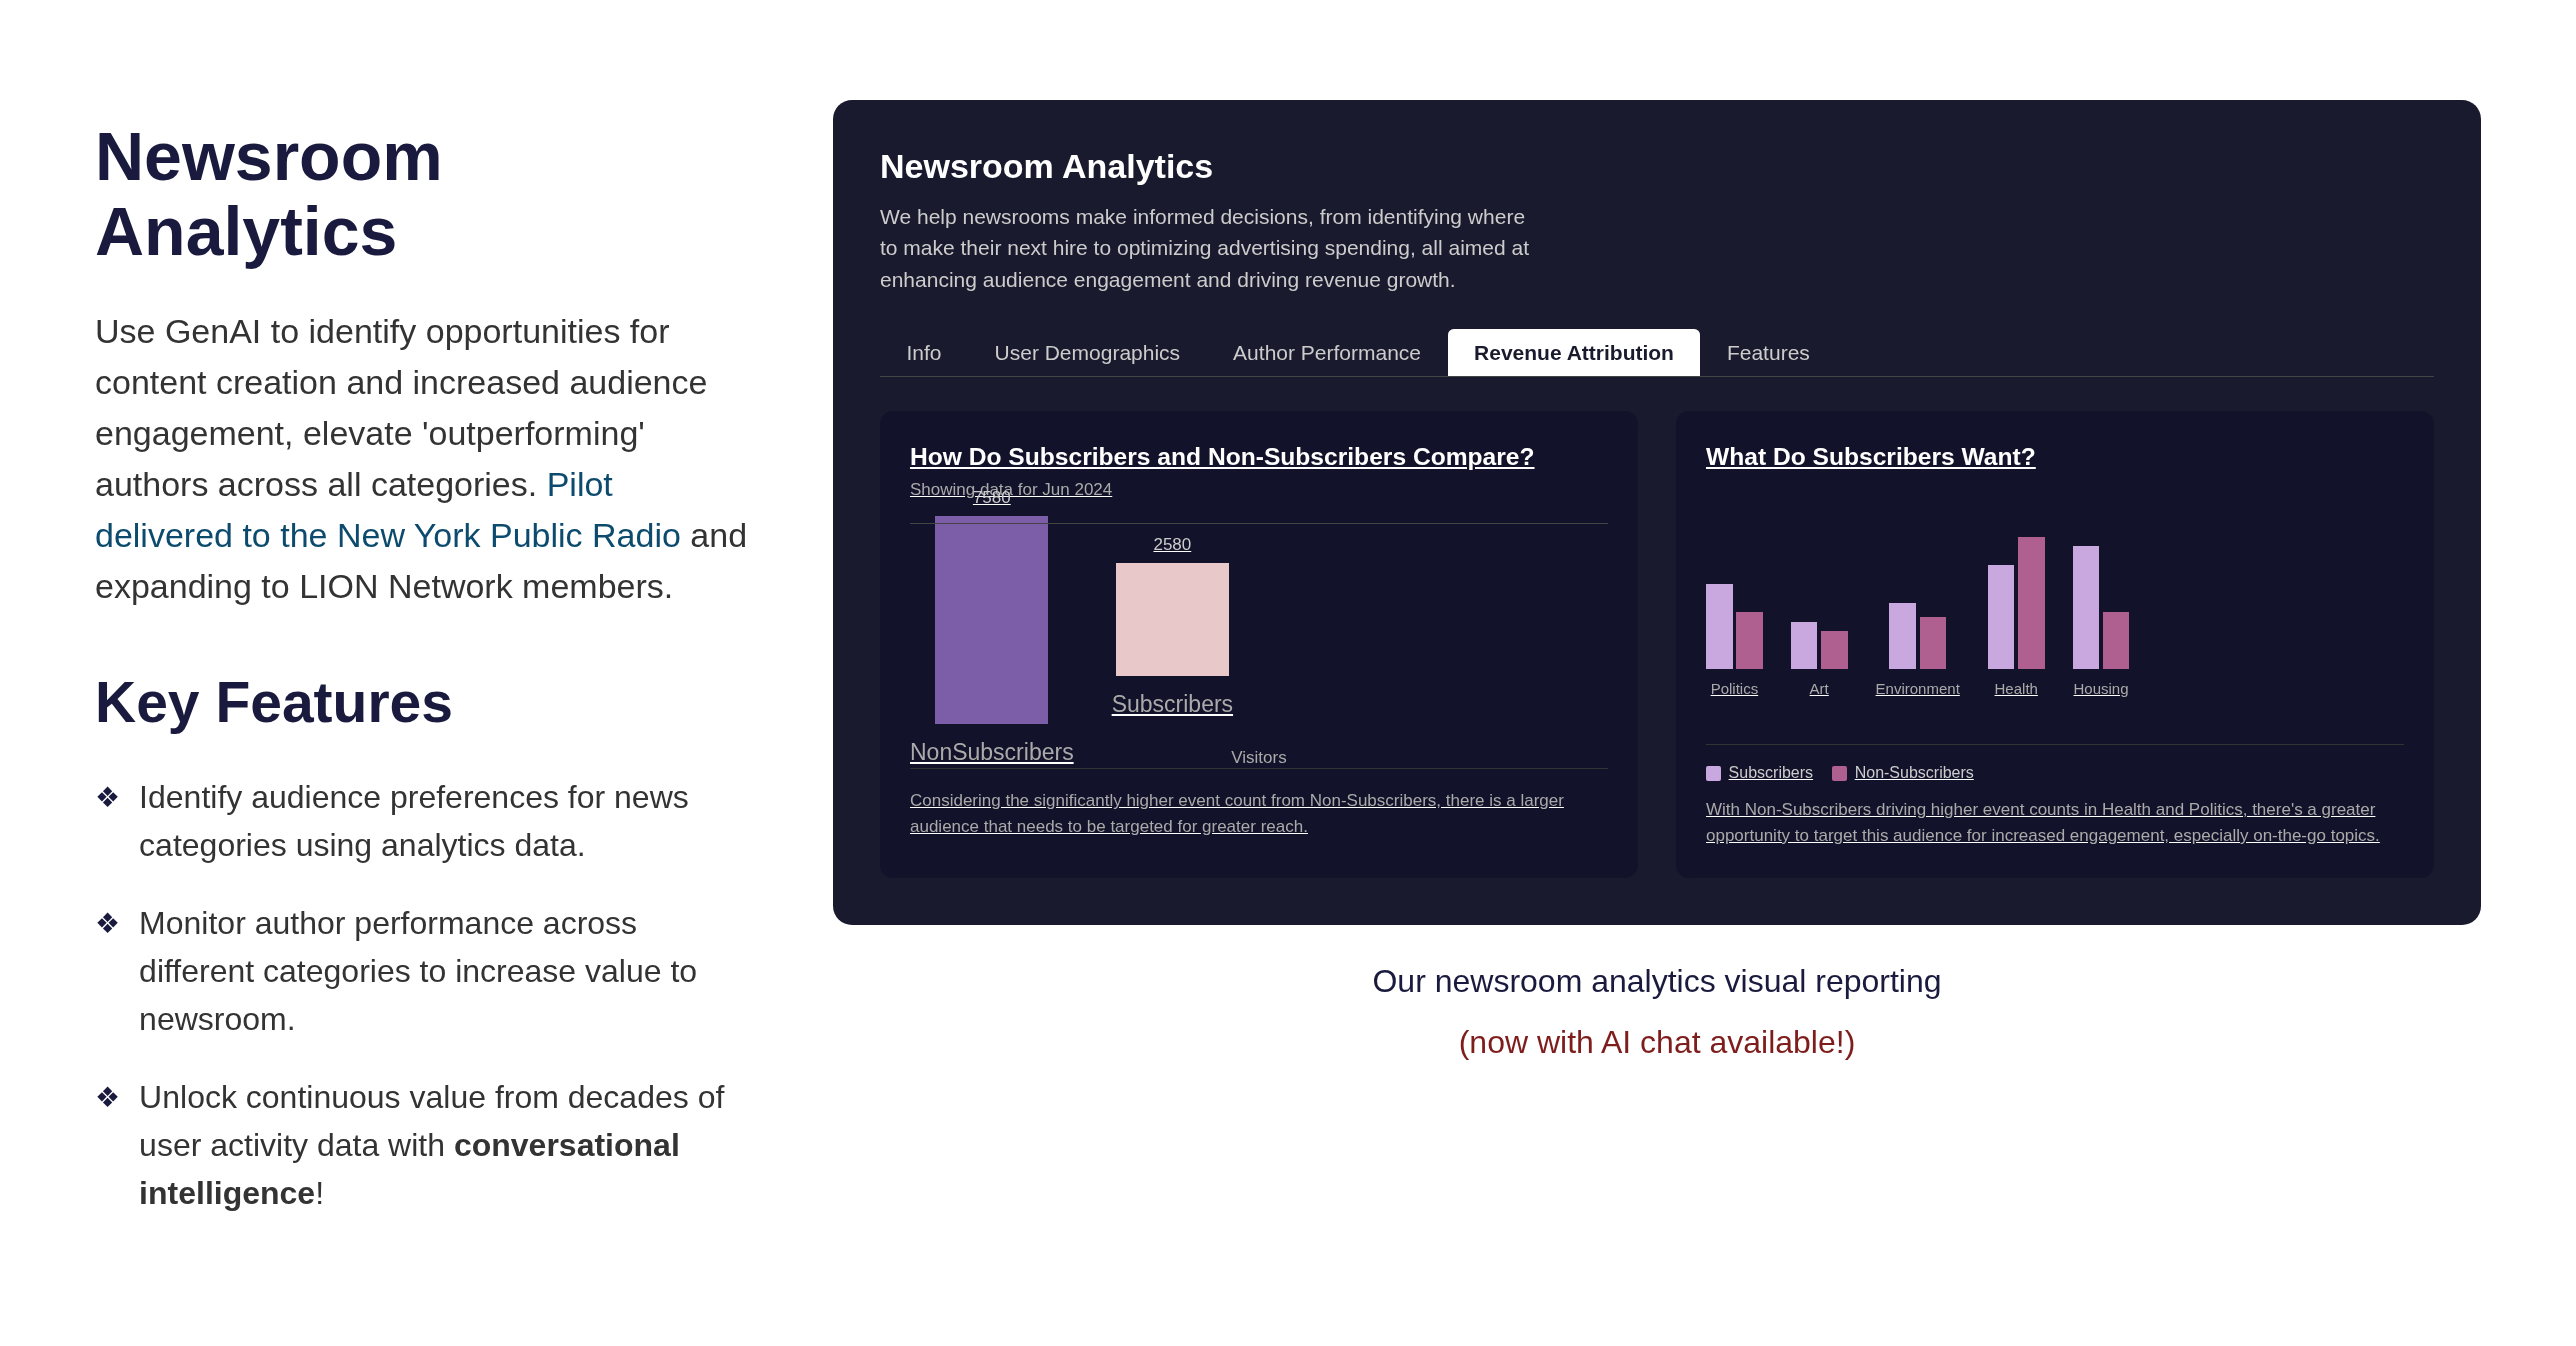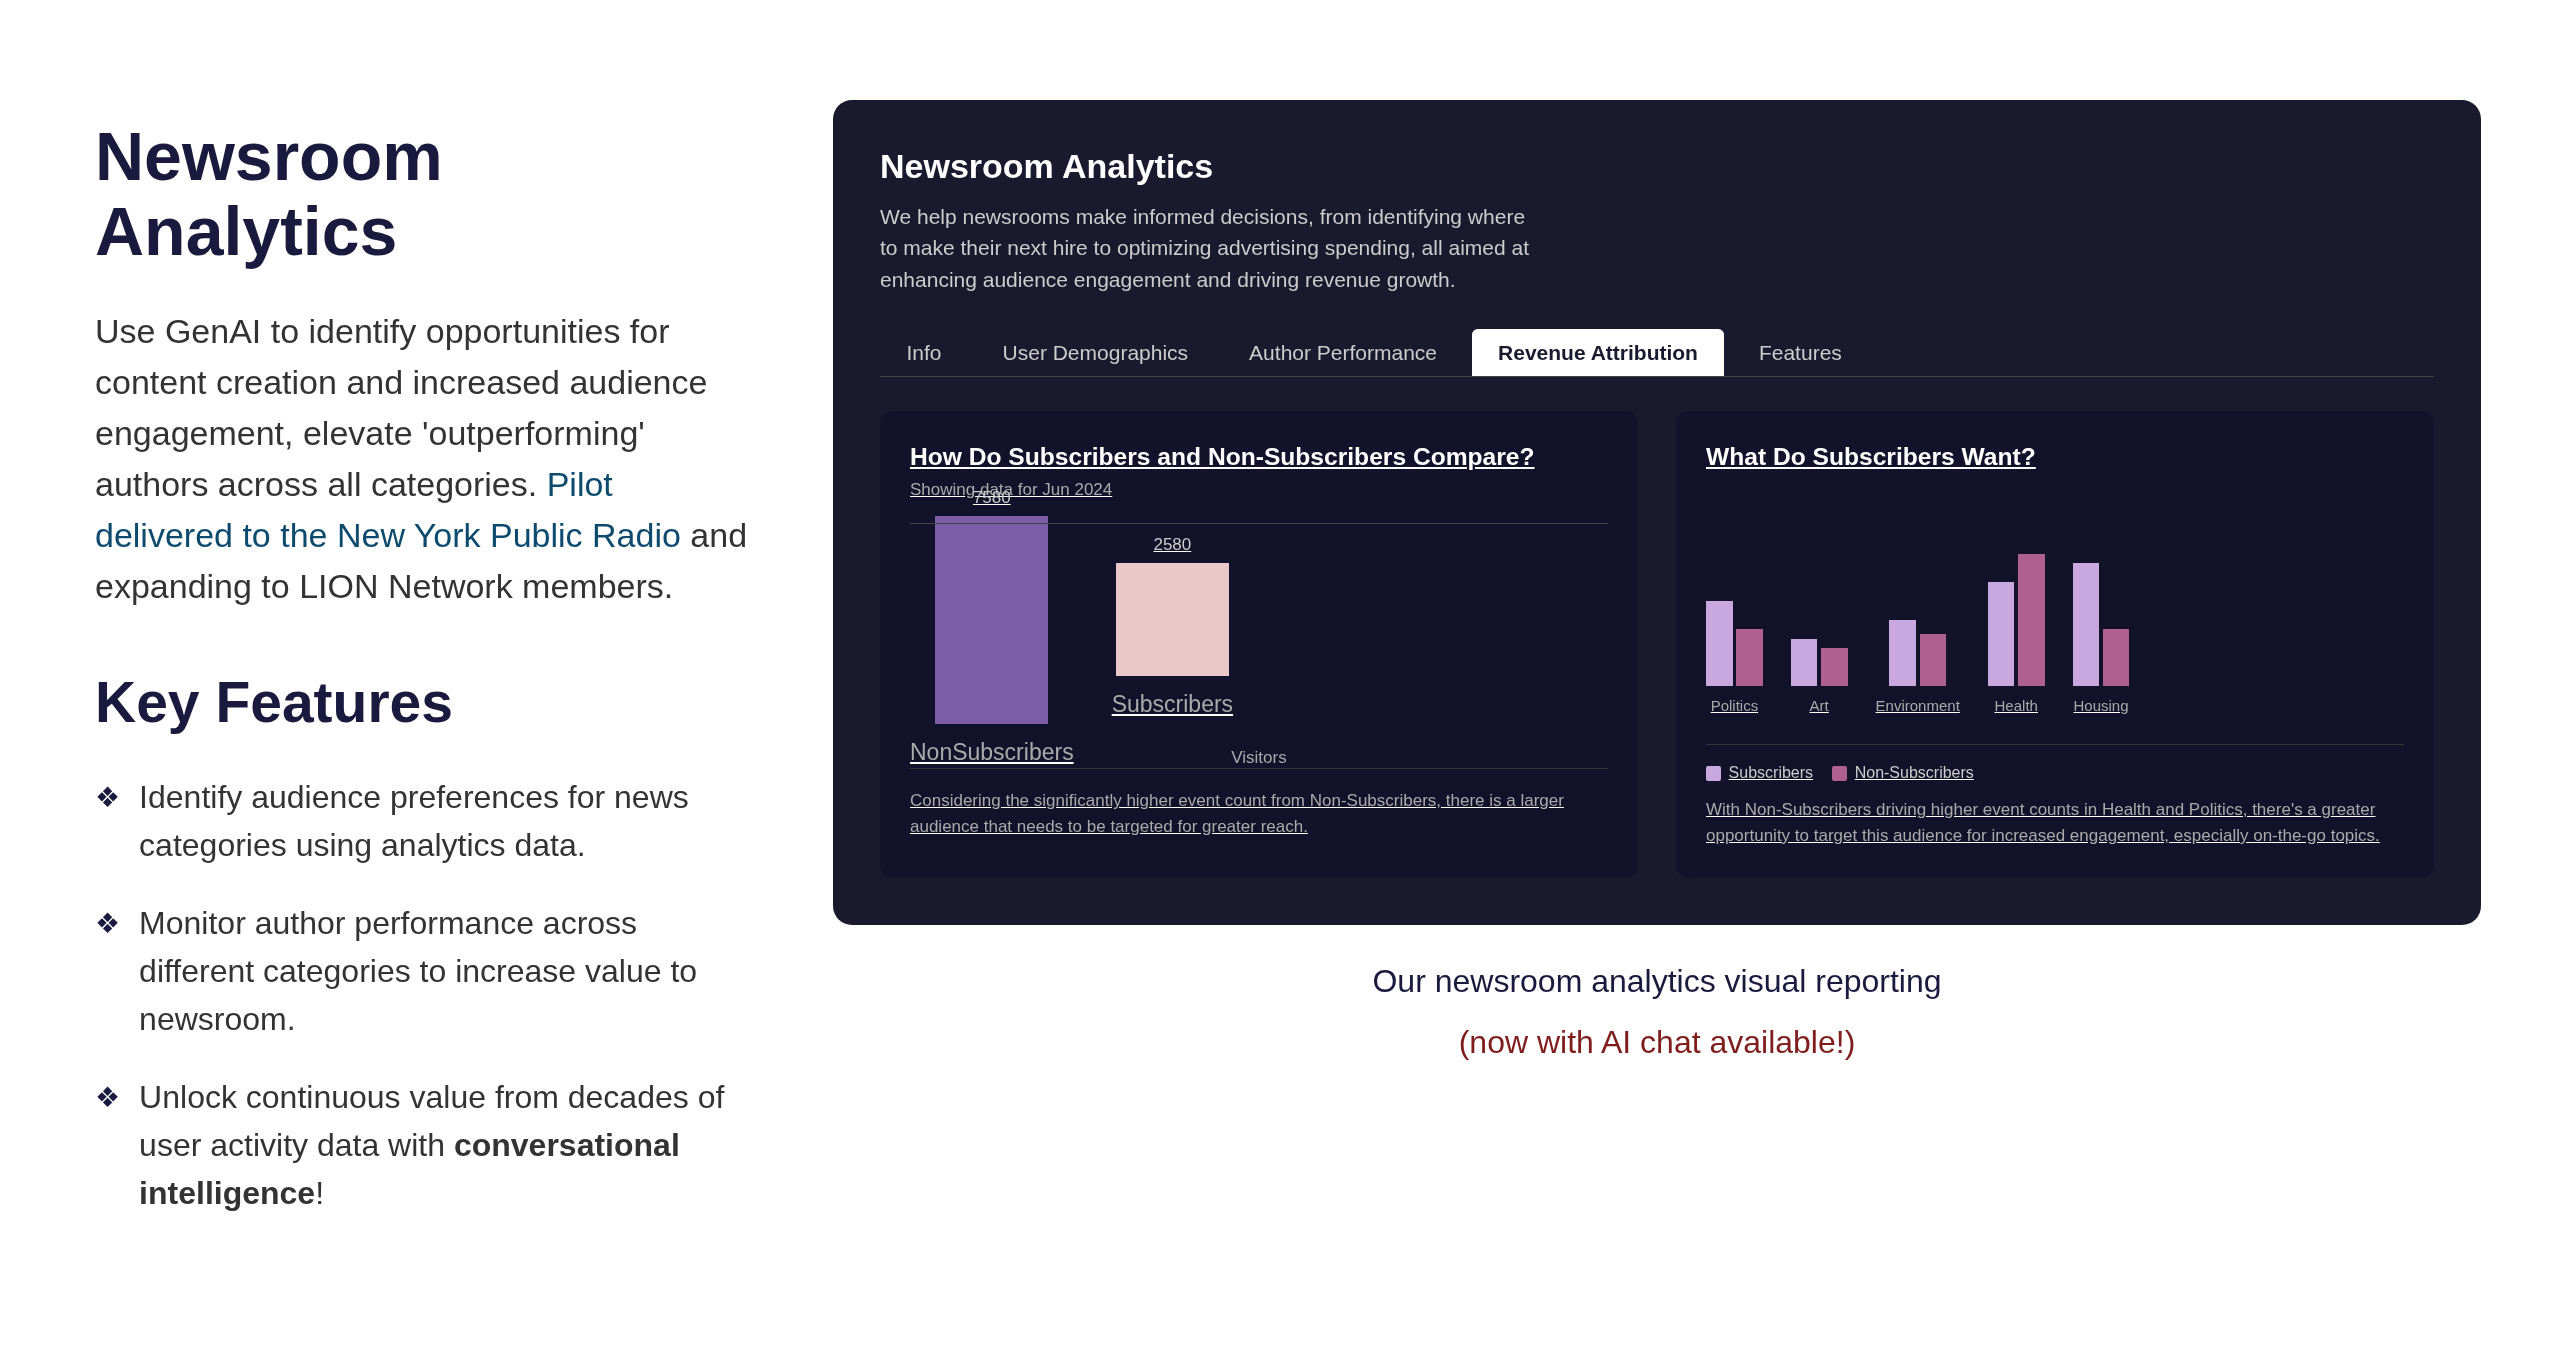--- a/index.html
+++ b/index.html
@@ -87,21 +87,21 @@
     }
     .dashboard-subtitle {
       font-size: 21px;
       color: #ccc;
       line-height: 1.5;
       margin-bottom: 34px;
       max-width: 662px;
     }
     .tabs-row {
       display: flex;
-      gap: 8px;
+      gap: 0;
       margin-bottom: 34px;
       border-bottom: 0.9px solid #444;
     }
     .tab-item {
       font-size: 21px;
       color: #ccc;
       padding: 11.3px 26.5px;
       cursor: pointer;
       border: none;
       background: transparent;
@@ -185,21 +185,21 @@
       line-height: 1.5;
     }
 
     
     .grouped-bar-chart {
       position: relative;
       height: 246px;
       display: flex;
       align-items: flex-end;
       gap: 28px;
-      padding-bottom: 30px;
+      padding-bottom: 47px;
       border-bottom: 0.9px solid #333;
       margin-bottom: 19px;
     }
     .grouped-bar-group {
       display: flex;
       flex-direction: column;
       align-items: center;
       gap: 5.7px;
     }
     .grouped-bar-group .bars-pair {

